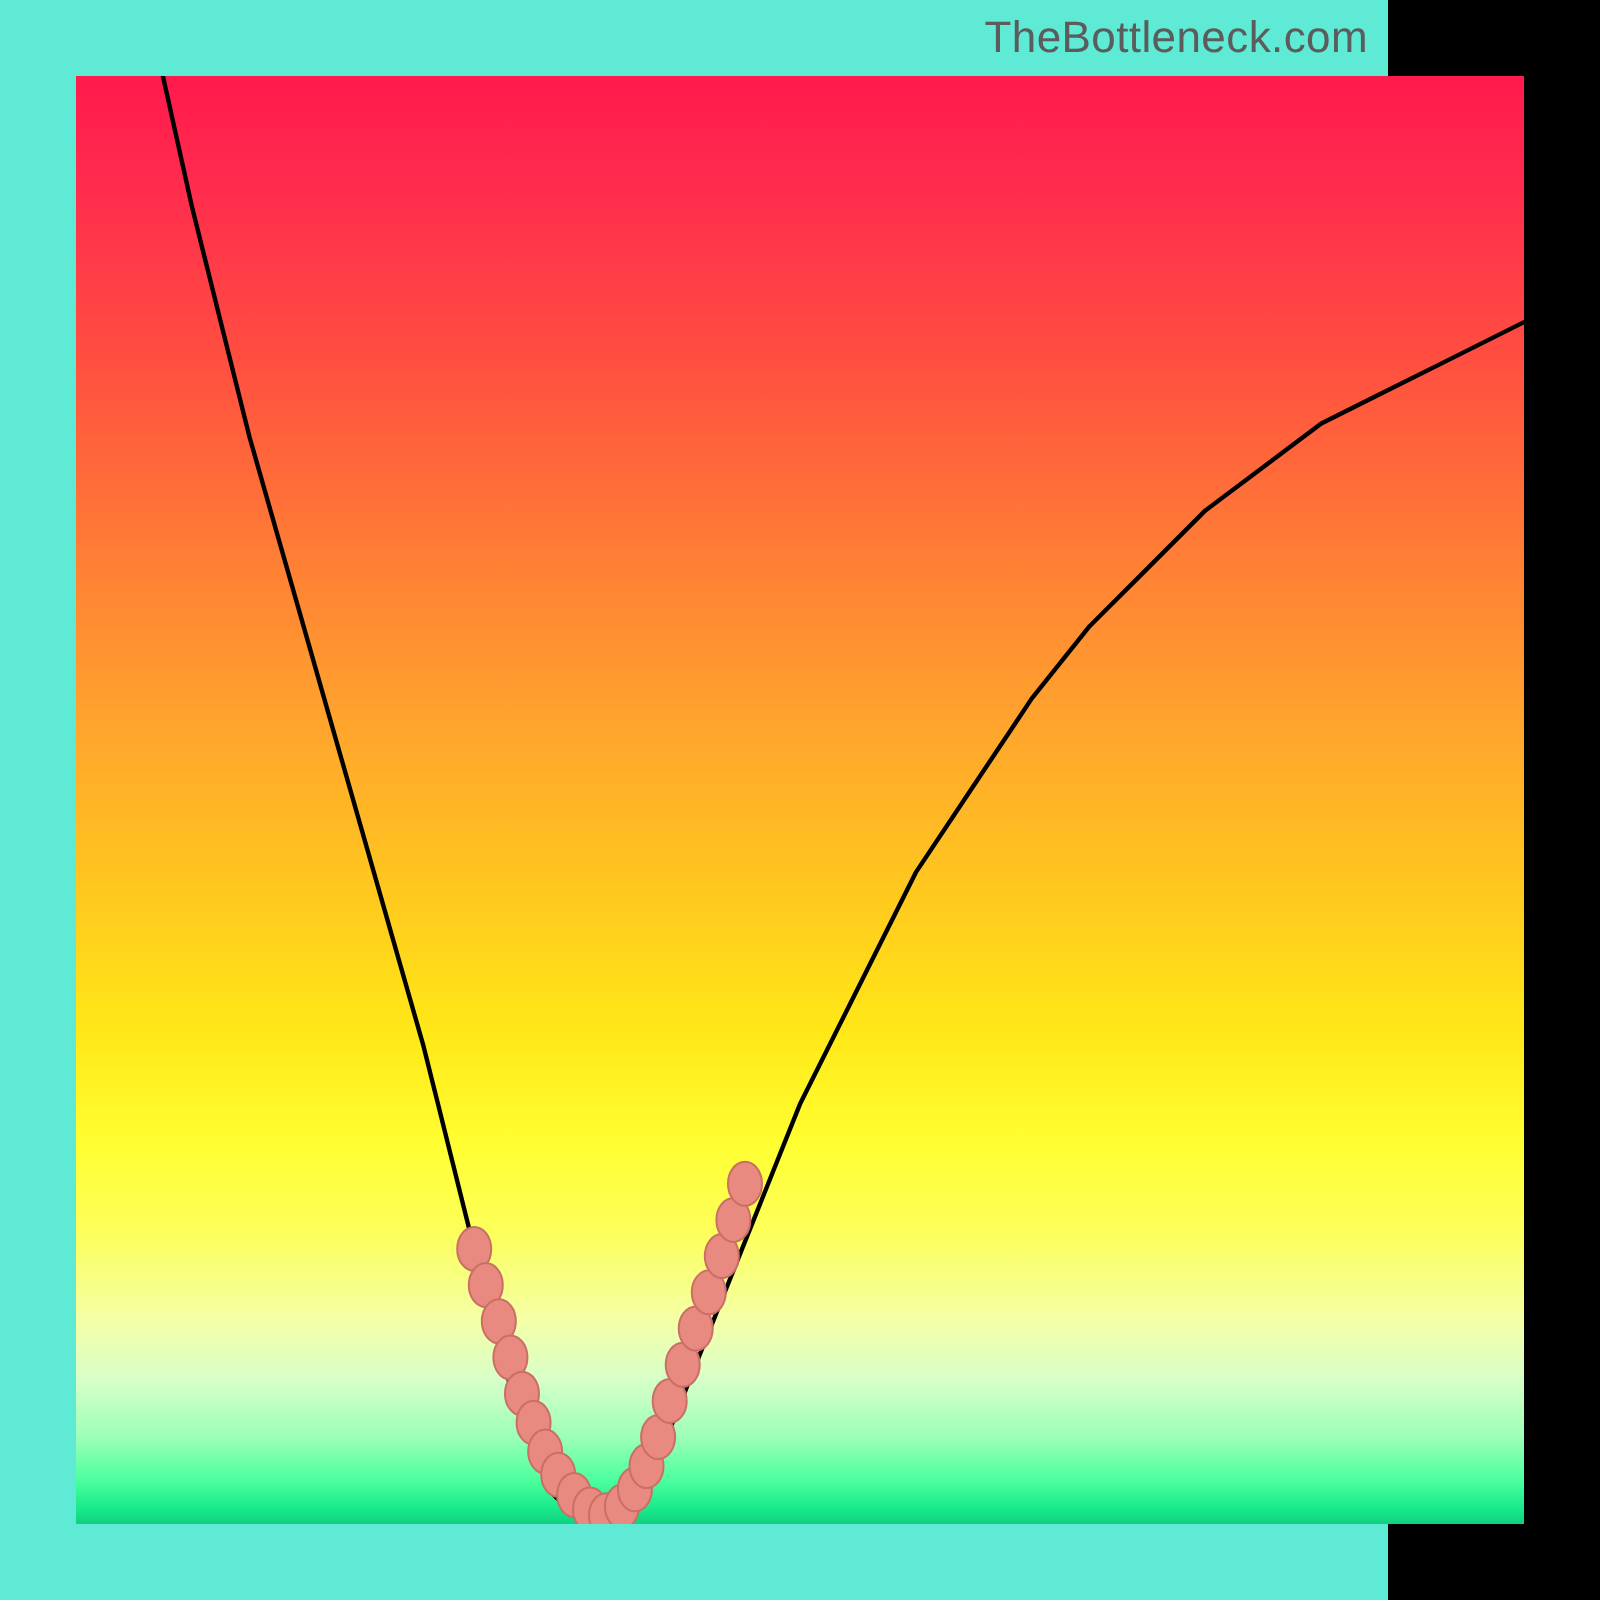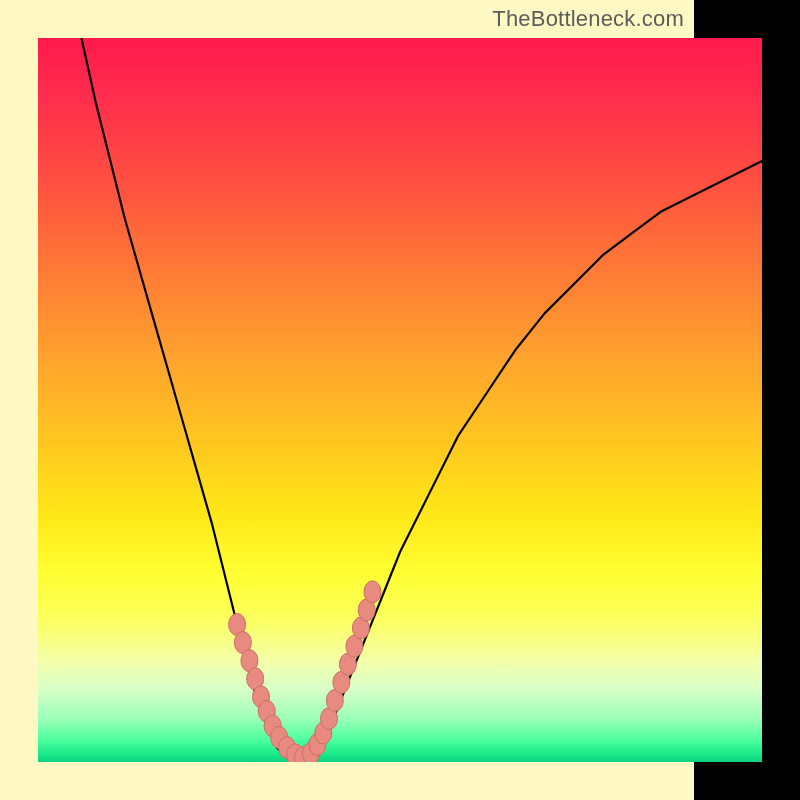--- a/index.html
+++ b/index.html
@@ -10,21 +10,21 @@
     background: #000;
     overflow: hidden;
     font-family: Arial, Helvetica, sans-serif;
   }
   .frame {
     position: absolute;
     left: 0;
     top: 0;
     width: 694px;
     height: 800px;
-    background: #fef9c3;
+    background: #5eead4;
   }
   .plot-area {
     position: absolute;
     left: 38px;
     top: 38px;
     width: 724px;
     height: 724px;
     overflow: hidden;
   }
   .gradient-bg {

